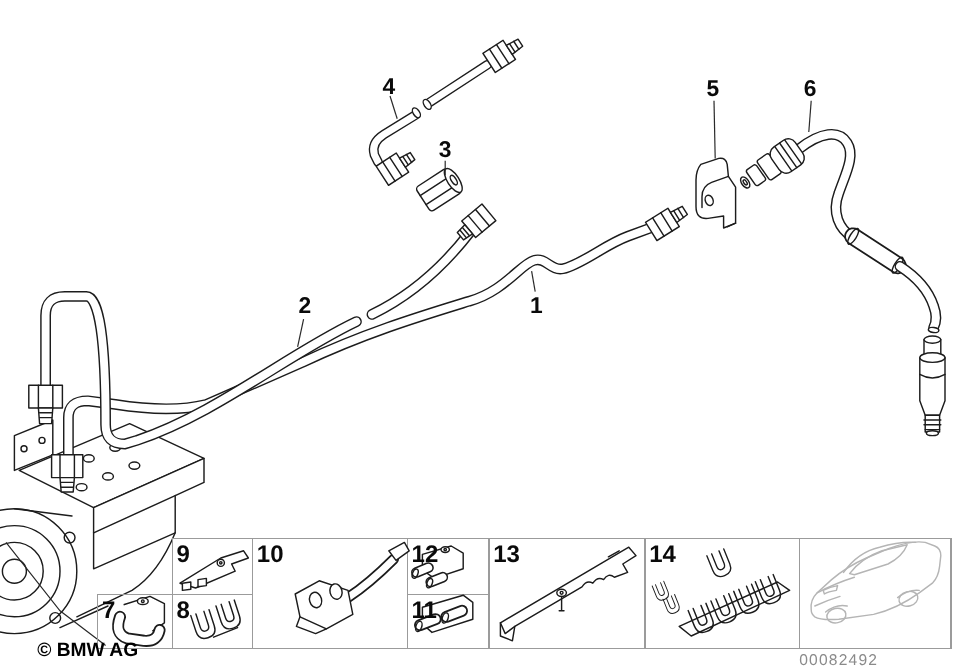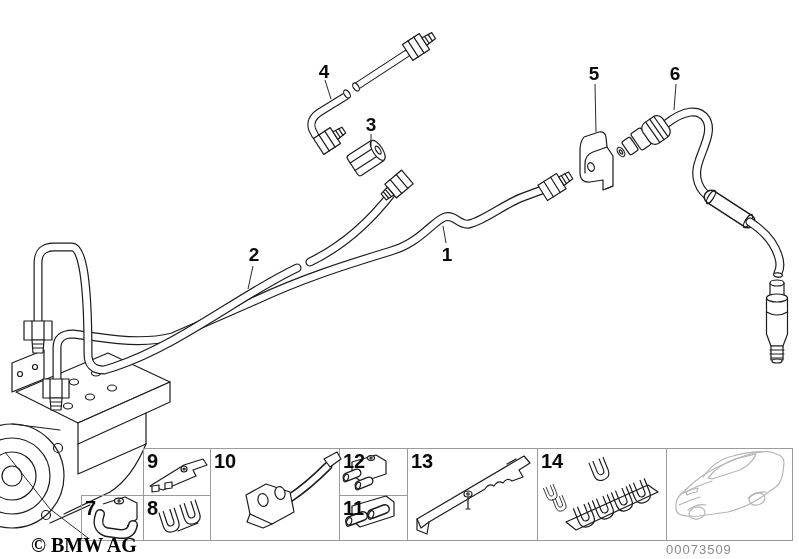--- a/index.html
+++ b/index.html
@@ -11,21 +11,21 @@
   .tube-i{fill:none;stroke:#ffffff;stroke-width:6.6;stroke-linecap:round;stroke-linejoin:round;}
   .tube-o.thin{stroke-width:8;}  .tube-i.thin{stroke-width:5.8;}
   .tube-o.fat{stroke-width:15;}  .tube-i.fat{stroke-width:12;}
   .ln{fill:none;stroke:#1c1c1c;stroke-width:1.2;stroke-linecap:round;stroke-linejoin:round;}
   .fw{fill:#ffffff;stroke:#1c1c1c;stroke-width:1.2;stroke-linejoin:round;}
   .callout{font-size:19px;font-weight:bold;fill:#0a0a0a;}
   .cellnum{font-size:20px;font-weight:bold;fill:#0a0a0a;}
   .leader{stroke:#2a2a2a;stroke-width:1;fill:none;}
   .grid{stroke:#9b9b9b;stroke-width:1;fill:none;}
   .car{fill:none;stroke:#b5b5b5;stroke-width:1.2;stroke-linecap:round;stroke-linejoin:round;}
-  .copyright{position:absolute;left:31px;top:534px;font-size:20px;font-weight:bold;color:#000;font-family:Liberation Serif, serif;}
+  .copyright{position:absolute;left:31px;top:534px;font-size:16px;font-weight:bold;color:#000;}
   .docnum{position:absolute;left:666px;top:542px;font-size:13px;color:#8a8a8a;letter-spacing:1px;}
 </style>
 </head>
 <body>
 
 <div class="page">
 <svg width="799" height="559" viewBox="0 0 799 559">
 
   <defs>
 
@@ -323,14 +323,14 @@
   <text class="cellnum" x="147" y="515">8</text>
   <text class="cellnum" x="147" y="468">9</text>
   <text class="cellnum" x="214" y="468">10</text>
   <text class="cellnum" x="343" y="515">11</text>
   <text class="cellnum" x="343" y="468">12</text>
   <text class="cellnum" x="411" y="468">13</text>
   <text class="cellnum" x="541" y="468">14</text>
 </svg>
 
 <div class="copyright">© BMW AG</div>
-<div class="docnum">00073509</div>
+<div class="docnum">00082492</div>
 </div>
 
 </body></html>

